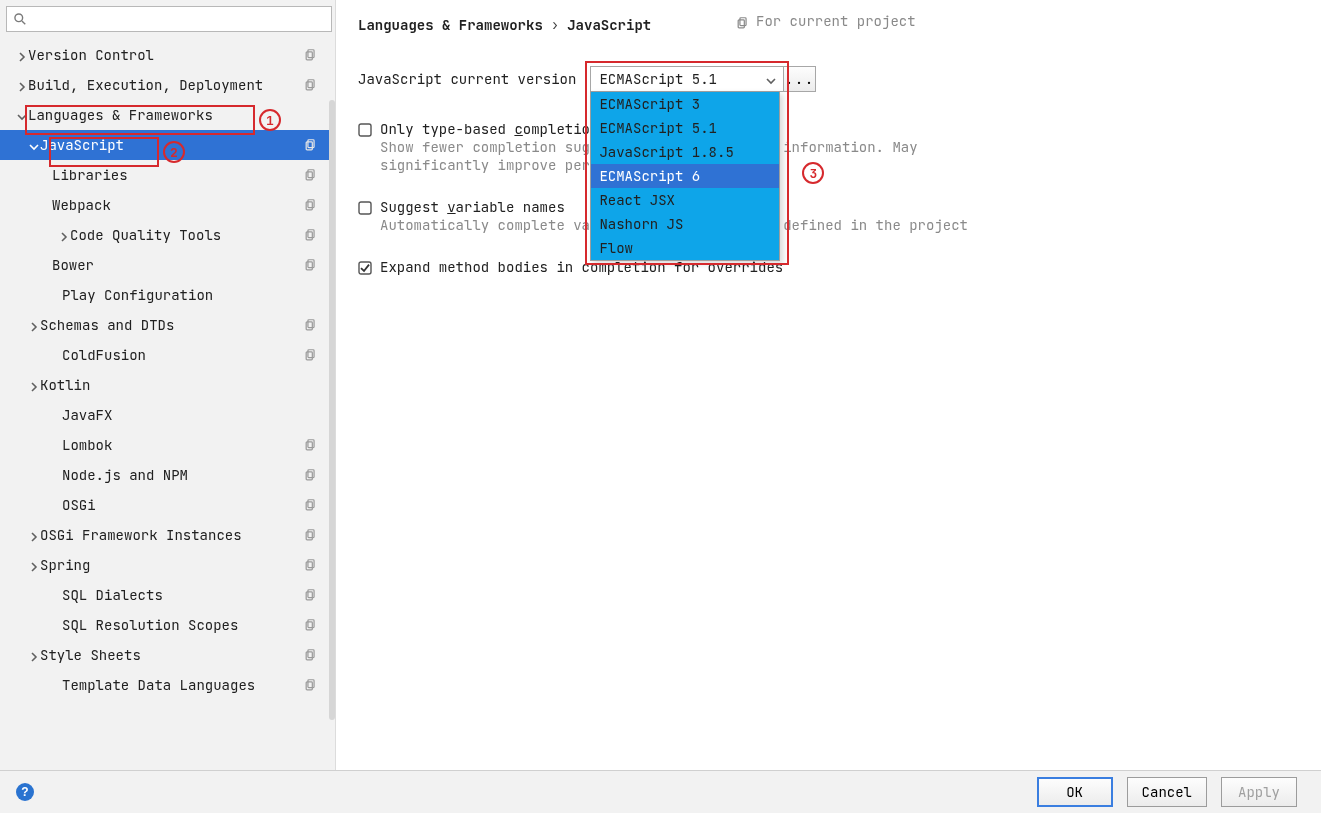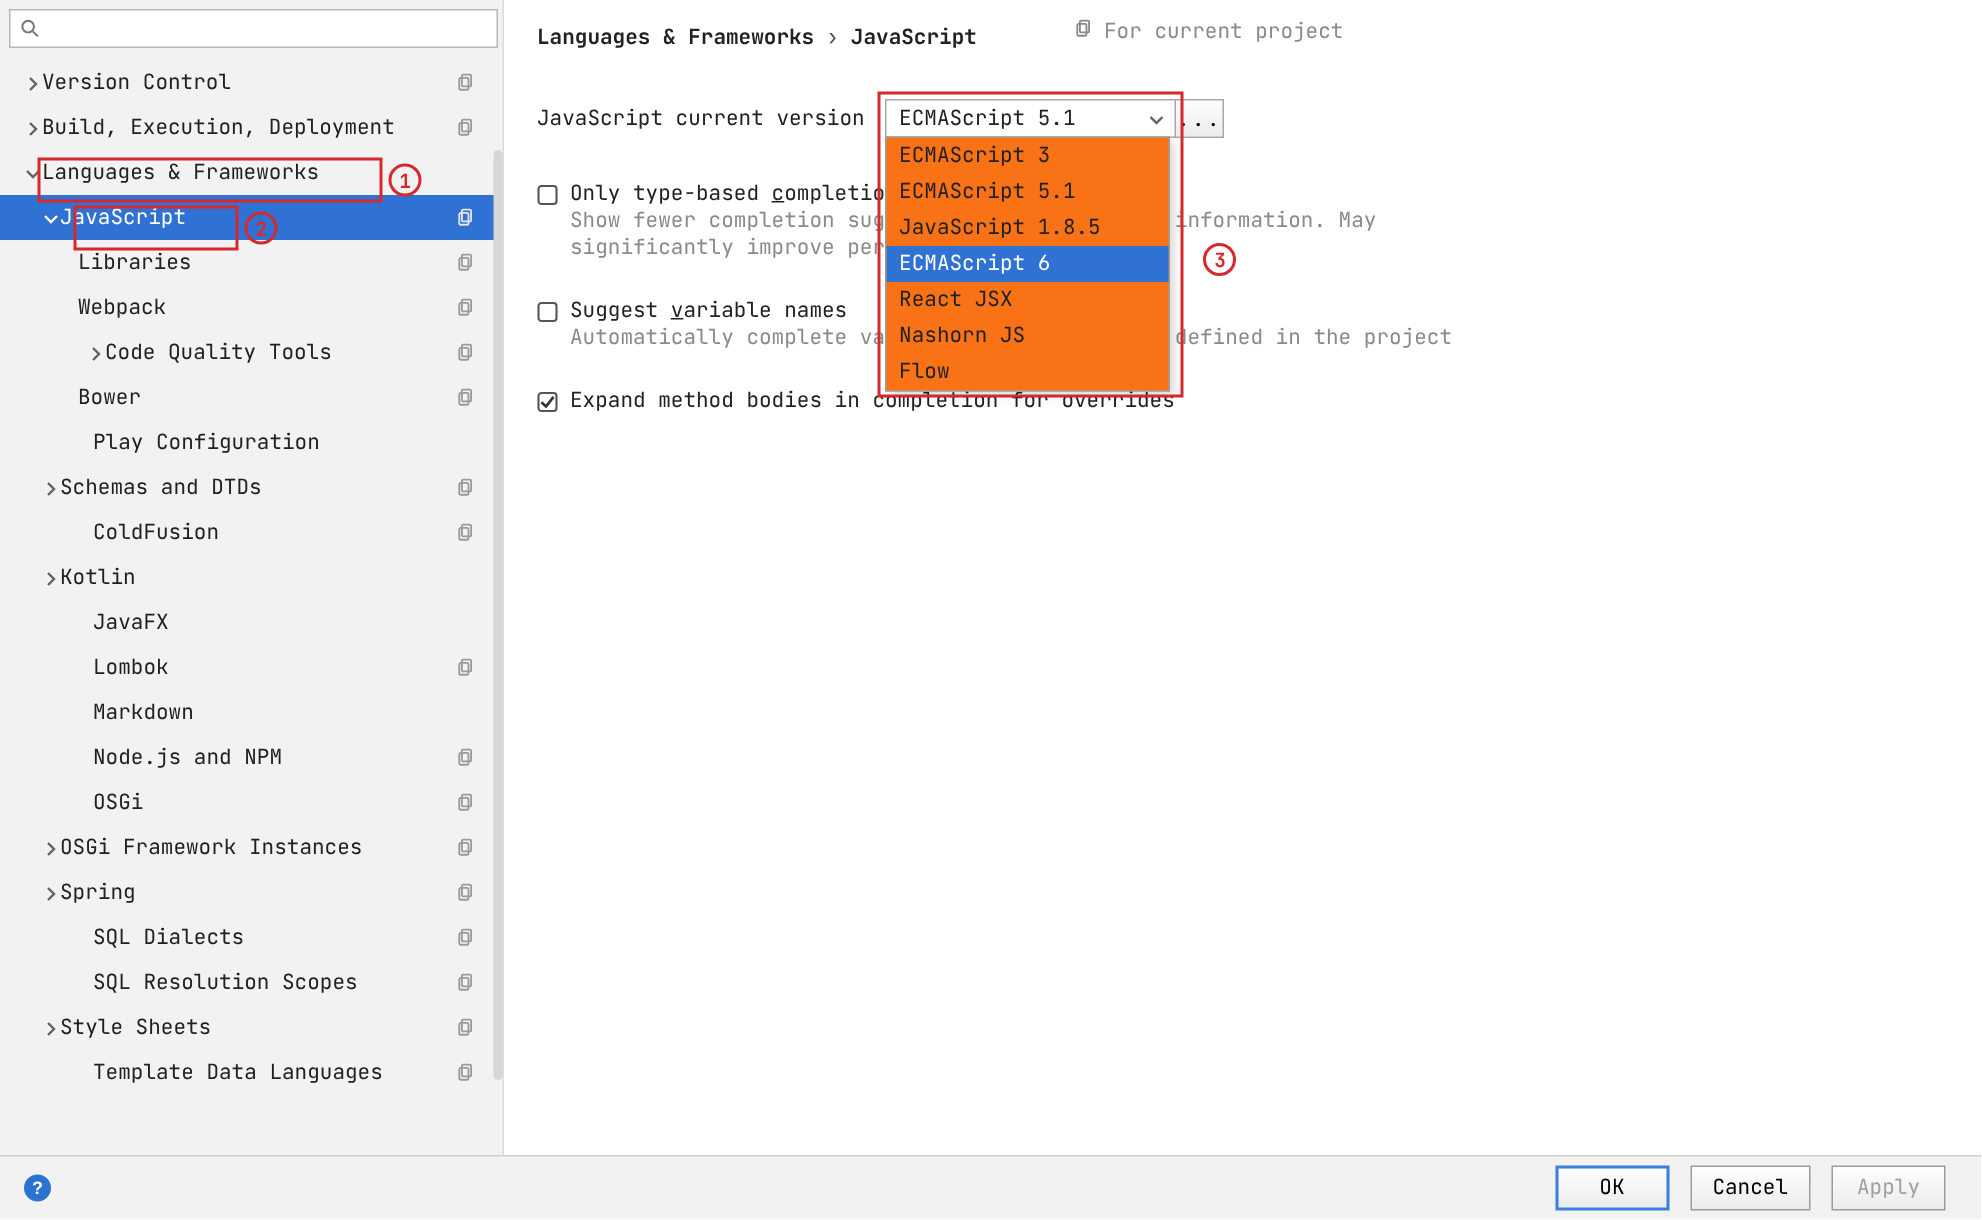--- a/index.html
+++ b/index.html
@@ -156,24 +156,24 @@
   .crumbs {
     display: flex;
     align-items: center;
     gap: 8px;
     height: 30px;
     font-weight: bold;
   }
   .crumbs .sep { font-weight: normal; color: #444; }
   .for-proj {
     position: absolute;
-    left: 380px; top: 12px;
+    left: 400px; top: 12px;
     color: var(--dim);
     display: flex;
-    align-items: flex-start;
+    align-items: flex-end;
     gap: 6px;
     font-weight: normal;
   }
   .for-proj svg { width: 14px; height: 14px; color: var(--dim); }
 
   .row {
     display: flex;
     align-items: center;
     margin-top: 26px;
   }
@@ -204,21 +204,21 @@
     align-items: center;
     justify-content: center;
     background: linear-gradient(#fdfdfd,#ececec);
     font-family: inherit;
     letter-spacing: 2px;
   }
   .dropdown {
     position: absolute;
     left: 0; top: 25px;
     width: 190px;
-    background: #f97316;
+    background: #0ea5e9;
     border: 1px solid #9d9d9d;
     box-shadow: 3px 3px 6px rgba(0,0,0,.15);
     z-index: 5;
   }
   .dd-item {
     height: 24px;
     display: flex;
     align-items: center;
     padding: 0 8px;
   }
@@ -444,24 +444,20 @@
           <span class="lbl">JavaFX</span>
         </div>
         <div class="node indent-2">
           <span class="arrow none"></span>
           <span class="lbl">Lombok</span>
           <span class="copy-ic">
     <svg viewBox="0 0 16 16" fill="none" stroke="currentColor" stroke-width="1.4">
       <rect x="4.5" y="2" width="7" height="9" rx="1"></rect>
               <rect x="2.5" y="4.5" width="7" height="9" rx="1"></rect>
     </svg></span>
-        </div>
-        <div class="node indent-2">
-          <span class="arrow none"></span>
-          <span class="lbl">Markdown</span>
         </div>
         <div class="node indent-2">
           <span class="arrow none"></span>
           <span class="lbl">Node.js and NPM</span>
           <span class="copy-ic">
     <svg viewBox="0 0 16 16" fill="none" stroke="currentColor" stroke-width="1.4">
       <rect x="4.5" y="2" width="7" height="9" rx="1"></rect>
               <rect x="2.5" y="4.5" width="7" height="9" rx="1"></rect>
     </svg></span>
         </div>

